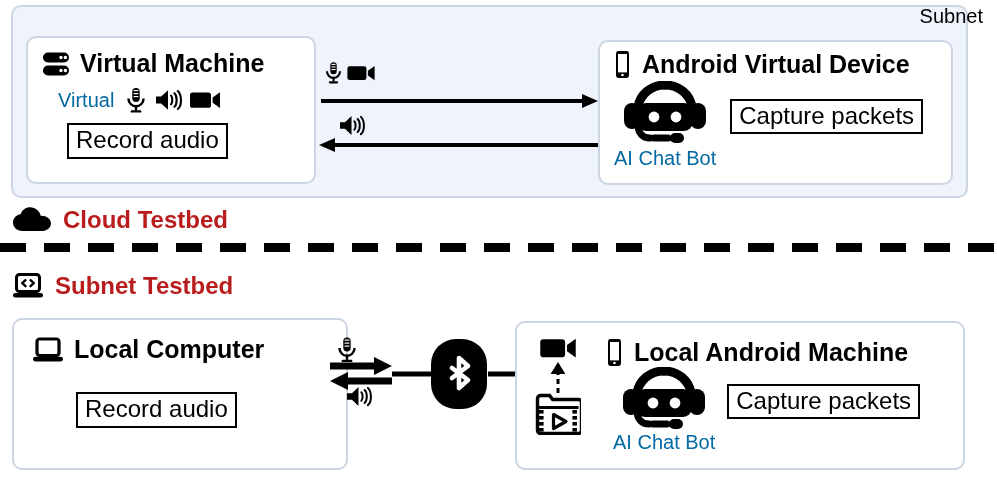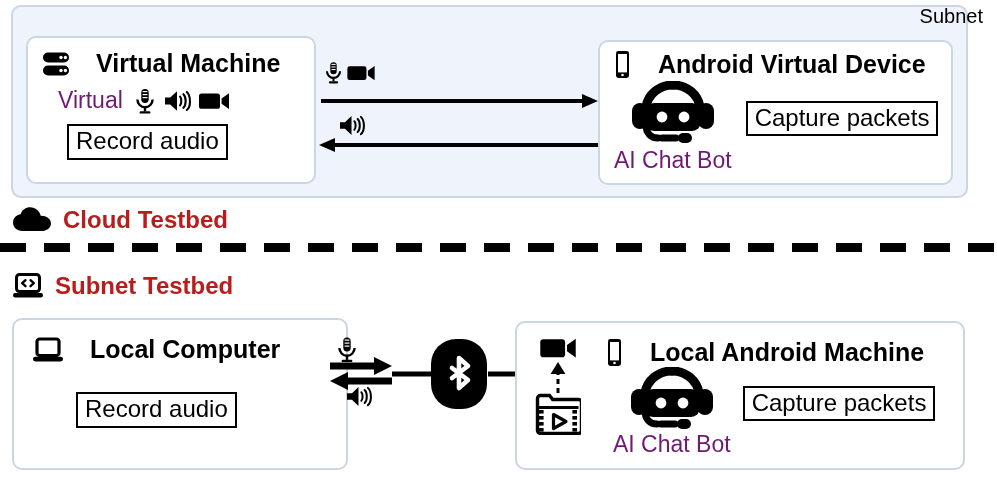--- a/index.html
+++ b/index.html
@@ -36,30 +36,30 @@
   .node-box {
     background: #ffffff;
     border: 2px solid #ccd5e2;
     border-radius: 10px;
     box-sizing: border-box;
   }
 
   .node-title {
     display: flex;
     align-items: center;
-    gap: 26px;
+    gap: 10px;
     font-size: 25px;
     font-weight: bold;
     color: #000;
     white-space: nowrap;
   }
 
   .plain-text {
-    font-size: 23px;
-    color: #701a75;
+    font-size: 20px;
+    color: #0369a1;
     white-space: nowrap;
   }
 
   .boxed-label {
     display: inline-block;
     border: 2px solid #000;
     padding: 1px 7px 3px 7px;
     font-size: 24px;
     color: #000;
     background: #fff;

